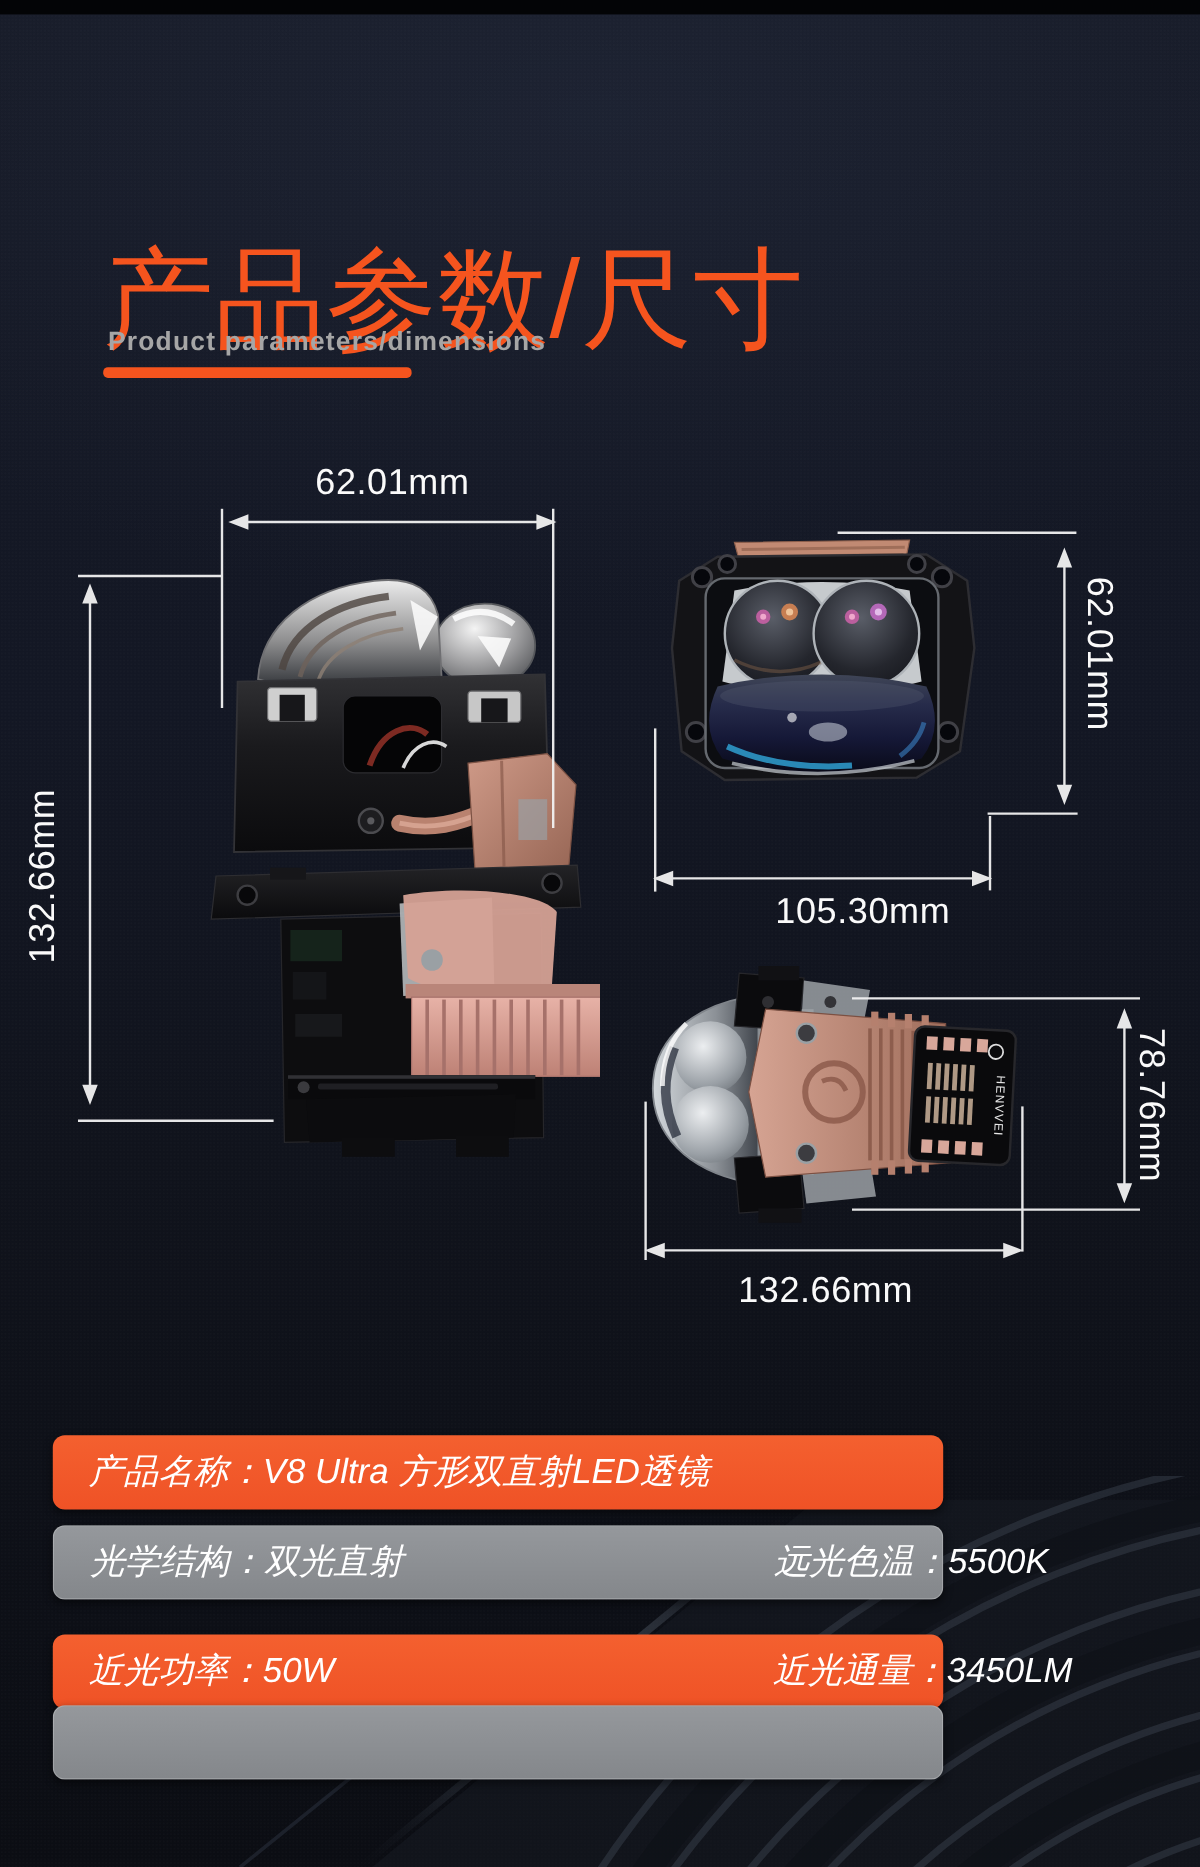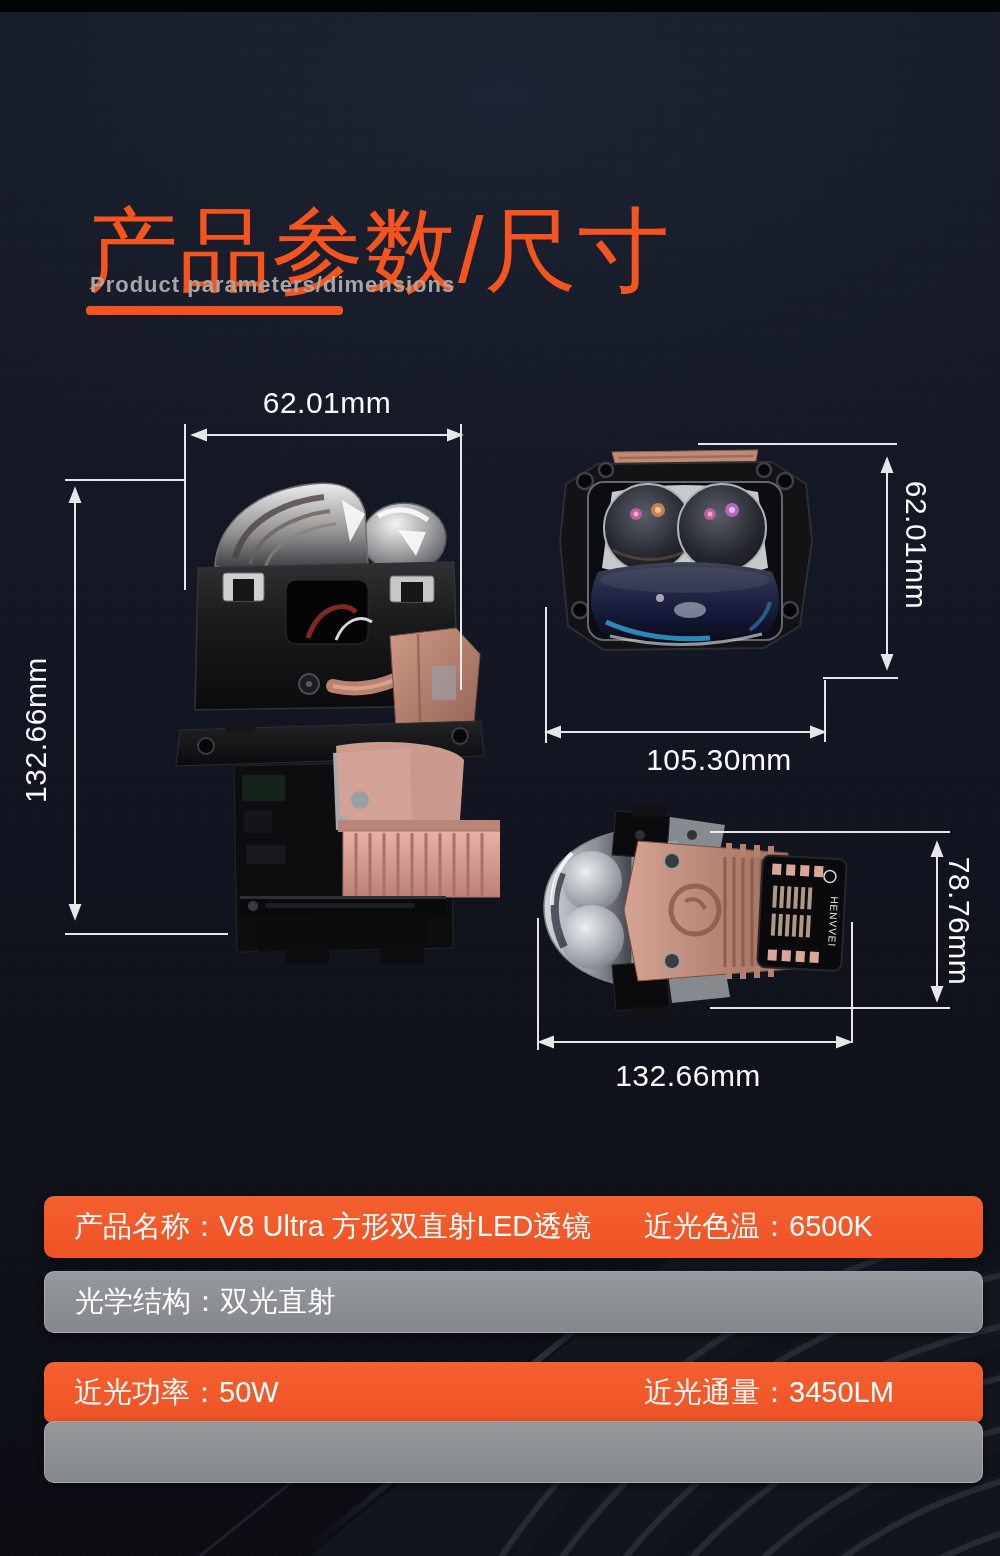--- a/index.html
+++ b/index.html
@@ -29,22 +29,22 @@
   .underline{position:absolute;left:86px;top:306px;width:257px;height:9px;background:#F5541E;border-radius:4px;}
   .fig{position:absolute;z-index:3;}
   .dim-overlay{position:absolute;left:0;top:0;z-index:4;pointer-events:none;}
   .dim-label{
     position:absolute;z-index:4;color:#FAFAFA;font-size:30px;font-weight:400;
     white-space:nowrap;letter-spacing:.5px;transform:translate(-50%,-50%);
   }
   .dim-label.rot-ccw{transform:translate(-50%,-50%) rotate(-90deg);}
   .dim-label.rot-cw{transform:translate(-50%,-50%) rotate(90deg);}
   .row{
-    position:absolute;left:44px;width:939px;height:62px;border-radius:10px;z-index:5;
-    box-sizing:border-box;box-shadow:0 3px 7px rgba(0,0,0,.45);
+    position:absolute;left:44px;width:742px;height:62px;border-radius:10px;z-index:5;
+    box-sizing:border-box;box-shadow:0 3px 7px rgba(0,0,0,.45);font-style:italic;
   }
   .row.orange{background:linear-gradient(180deg,#F4602F,#EF5226);}
   .row.gray{background:linear-gradient(180deg,#95989C,#84878B);border:1px solid rgba(255,255,255,.22);}
   .row .l,.row .r{position:absolute;top:50%;transform:translateY(-50%);font-size:29px;color:#FFFFFF;white-space:nowrap;}
   .row .l{left:30px;}
   .row .r{left:600px;}
 </style>
 </head>
 <body>
 
@@ -419,24 +419,24 @@
 
   <div class="dim-label" style="left:327px;top:403px;">62.01mm</div>
   <div class="dim-label rot-ccw" style="left:36px;top:730px;">132.66mm</div>
   <div class="dim-label rot-cw" style="left:916px;top:545px;">62.01mm</div>
   <div class="dim-label" style="left:685px;top:760px;margin-left:34px;">105.30mm</div>
   <div class="dim-label rot-cw" style="left:959px;top:921px;">78.76mm</div>
   <div class="dim-label" style="left:688px;top:1076px;">132.66mm</div>
 
   <div class="row orange" style="top:1196px;">
     <span class="l">产品名称：V8 Ultra 方形双直射LED透镜</span>
-    <span class="r">近光色温：6500K</span>
   </div>
   <div class="row gray" style="top:1271px;padding-left:11px;">
     <span class="l">光学结构：双光直射</span>
+    <span class="r">远光色温：5500K</span>
   </div>
   <div class="row orange" style="top:1346px;margin-top:16px;">
     <span class="l">近光功率：50W</span>
     <span class="r">近光通量：3450LM</span>
   </div>
   <div class="row gray" style="top:1421px;">
   </div>
 
 </div>
 

